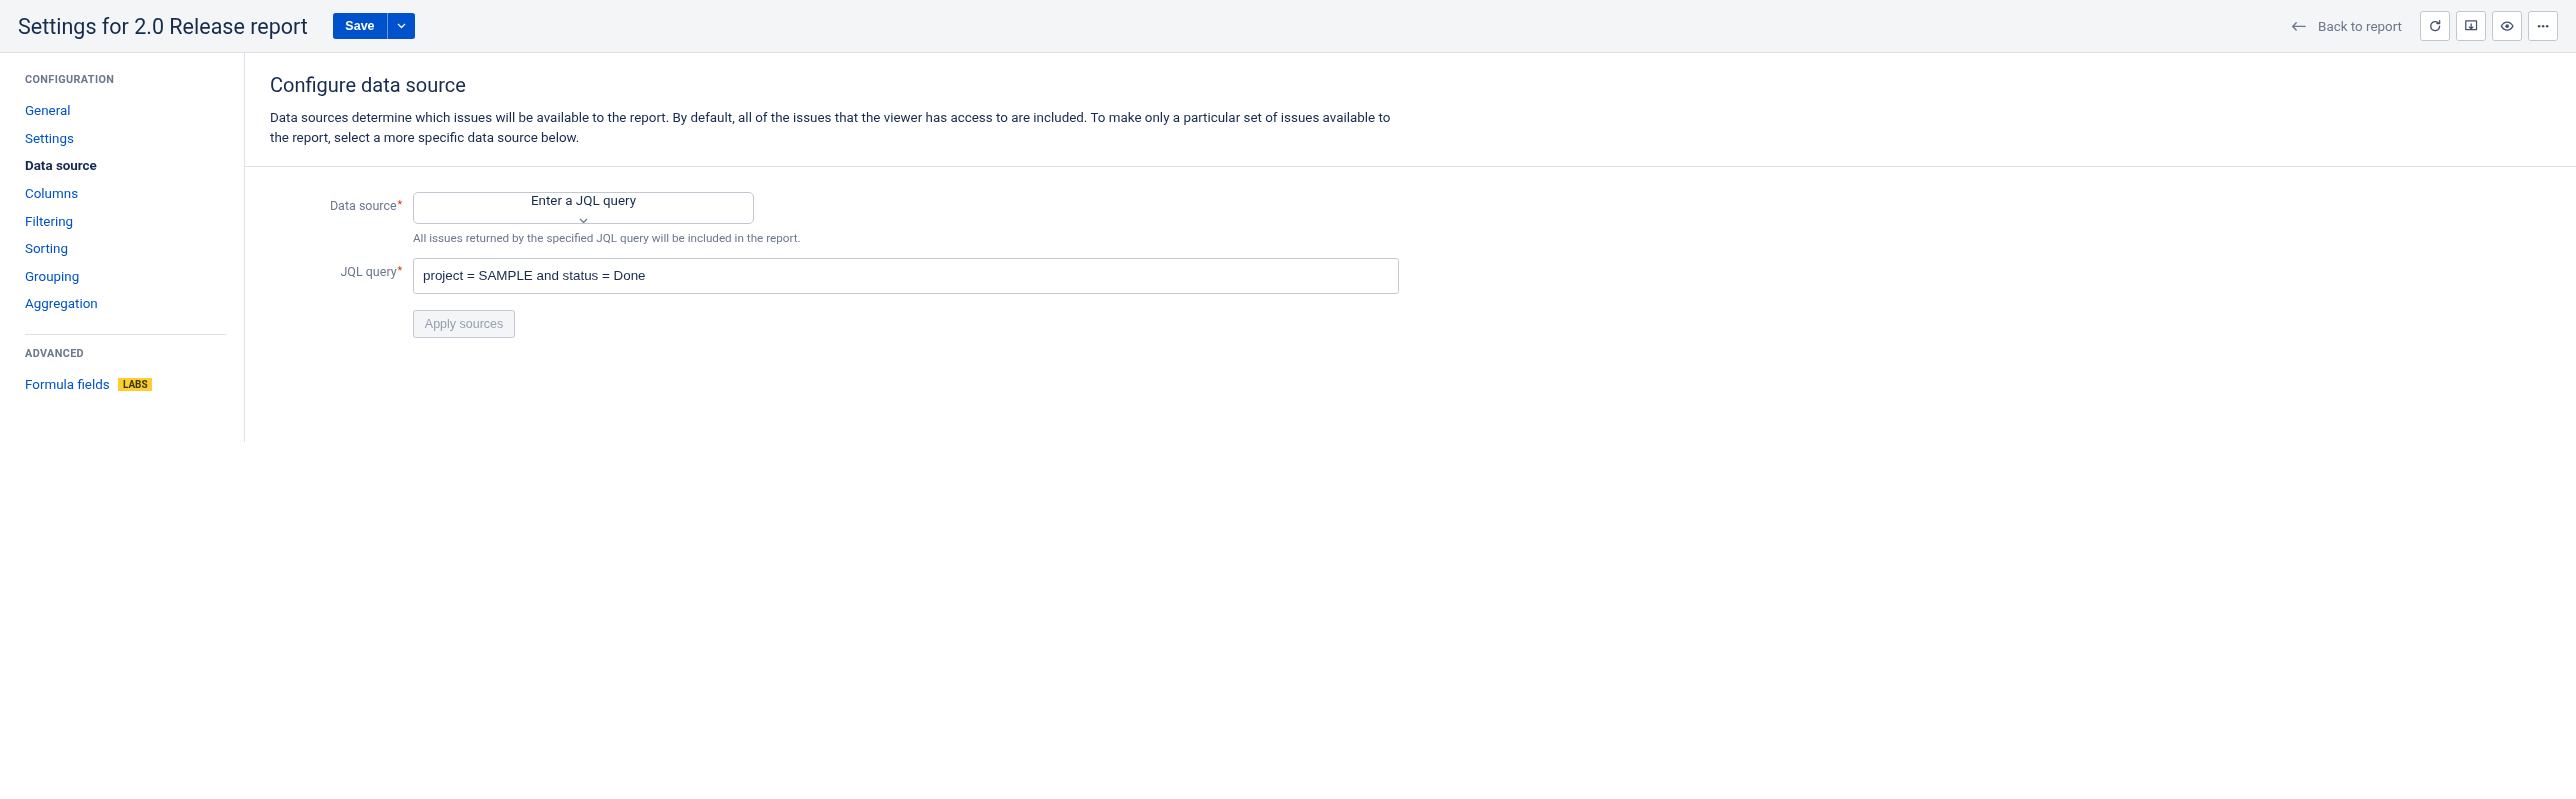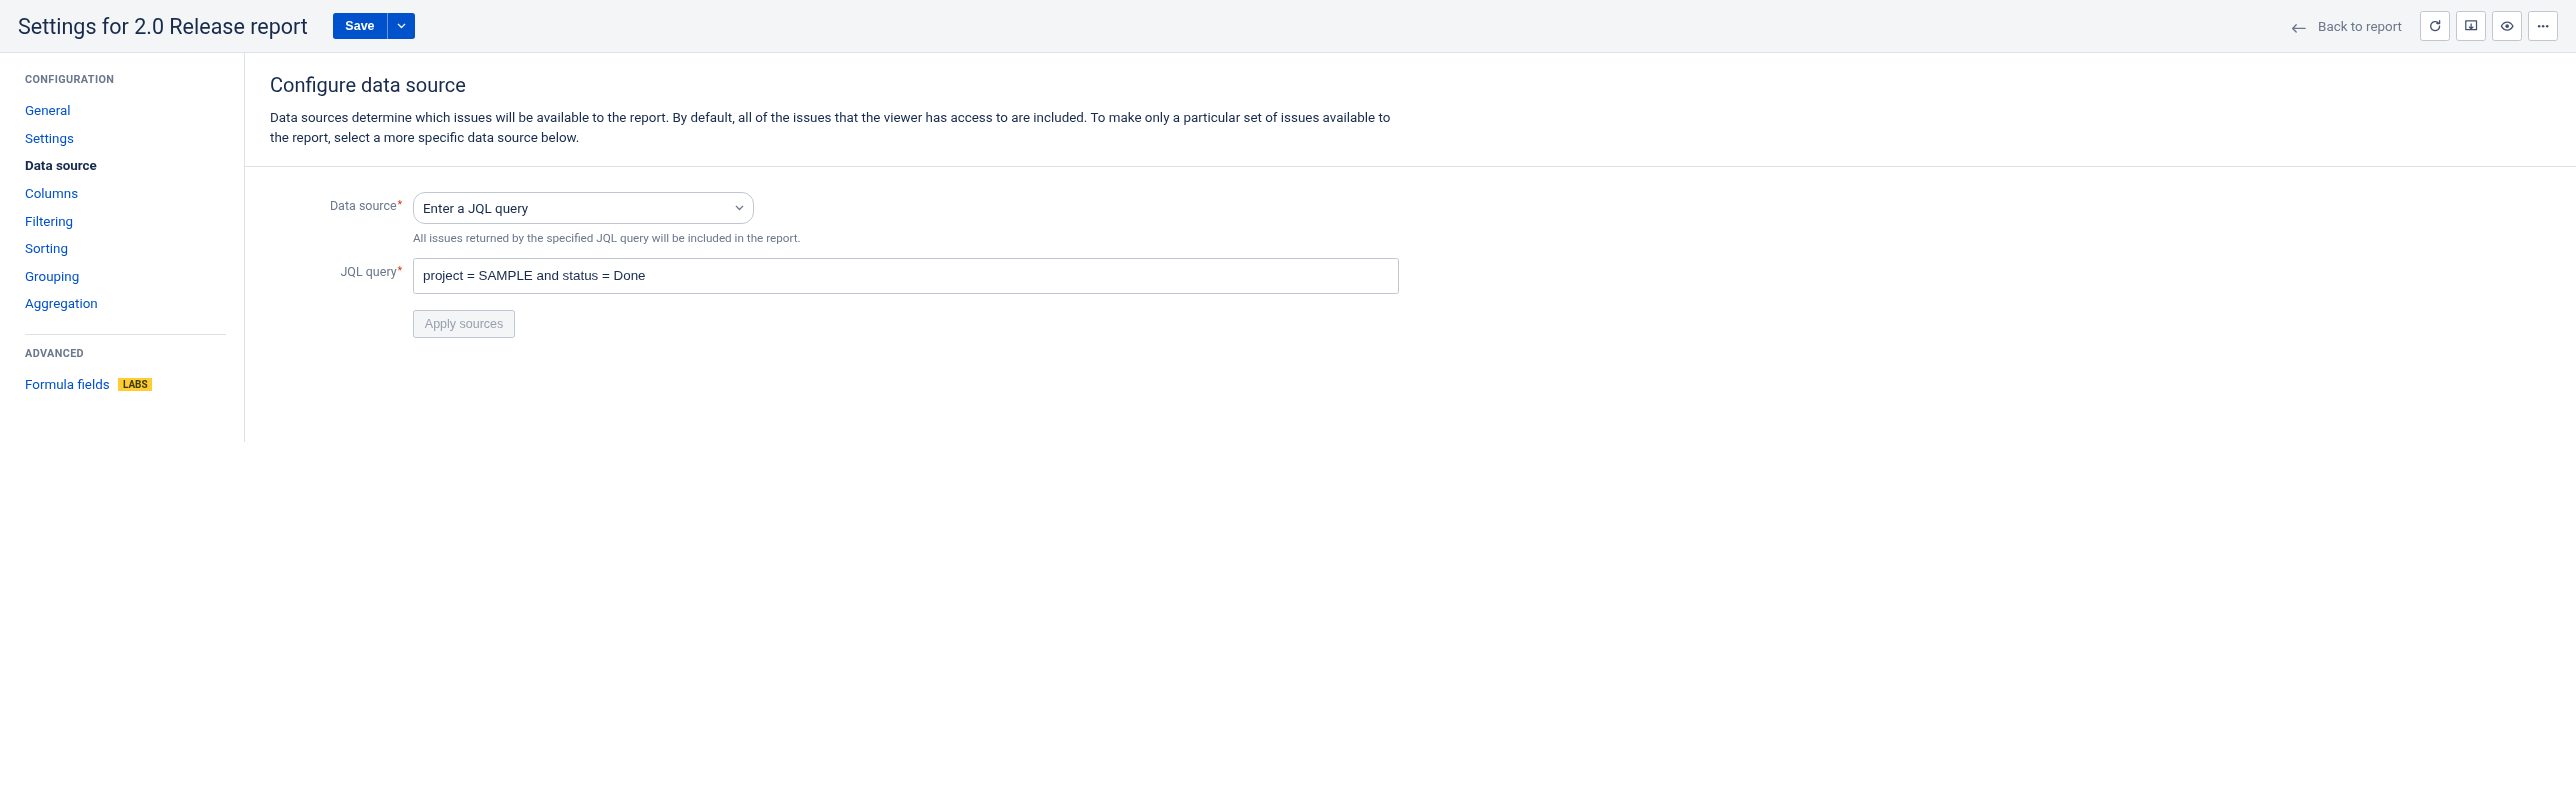--- a/index.html
+++ b/index.html
@@ -46,21 +46,21 @@
     padding: 6.3px 9px;
     cursor: pointer;
     display: flex;
     align-items: center;
     justify-content: center;
   }
   .save-caret svg { width: 9px; height: 5.4px; }
   .header-spacer { flex: 1; }
   .back-link {
     display: inline-flex;
-    align-items: flex-end;
+    align-items: center;
     gap: 12px;
     color: #6b778c;
     text-decoration: none;
     font-size: 13.4px;
     margin-right: 12.5px;
     cursor: pointer;
   }
   .back-link svg { width: 16px; height: 10.8px; }
   .toolbar-btn {
     width: 30.5px;
@@ -153,29 +153,30 @@
     padding-top: 6.3px;
     font-size: 12.5px;
     color: #6b778c;
   }
   .req-star { color: #de350b; font-size: 10.8px; vertical-align: top; margin-left: 0.9px;}
   .form-field-col { flex: 1; }
   .select-box {
     width: 341px;
     height: 32px;
     border: 0.9px solid #c1c7d0;
-    border-radius: 12px;
+    border-radius: 5px;
     background: #fff;
     display: flex;
     align-items: center;
     justify-content: space-between;
     padding: 0 9px;
     font-size: 13.4px;
     color: #172b4d;
     cursor: pointer;
+    flex-direction: column;
   }
   .select-box svg { width: 9px; height: 5.4px; color: #6b778c; }
   .field-help {
     font-size: 11.7px;
     color: #6b778c;
     margin-top: 7.2px;
   }
   .text-input {
     width: 100%;
     max-width: 986px;

